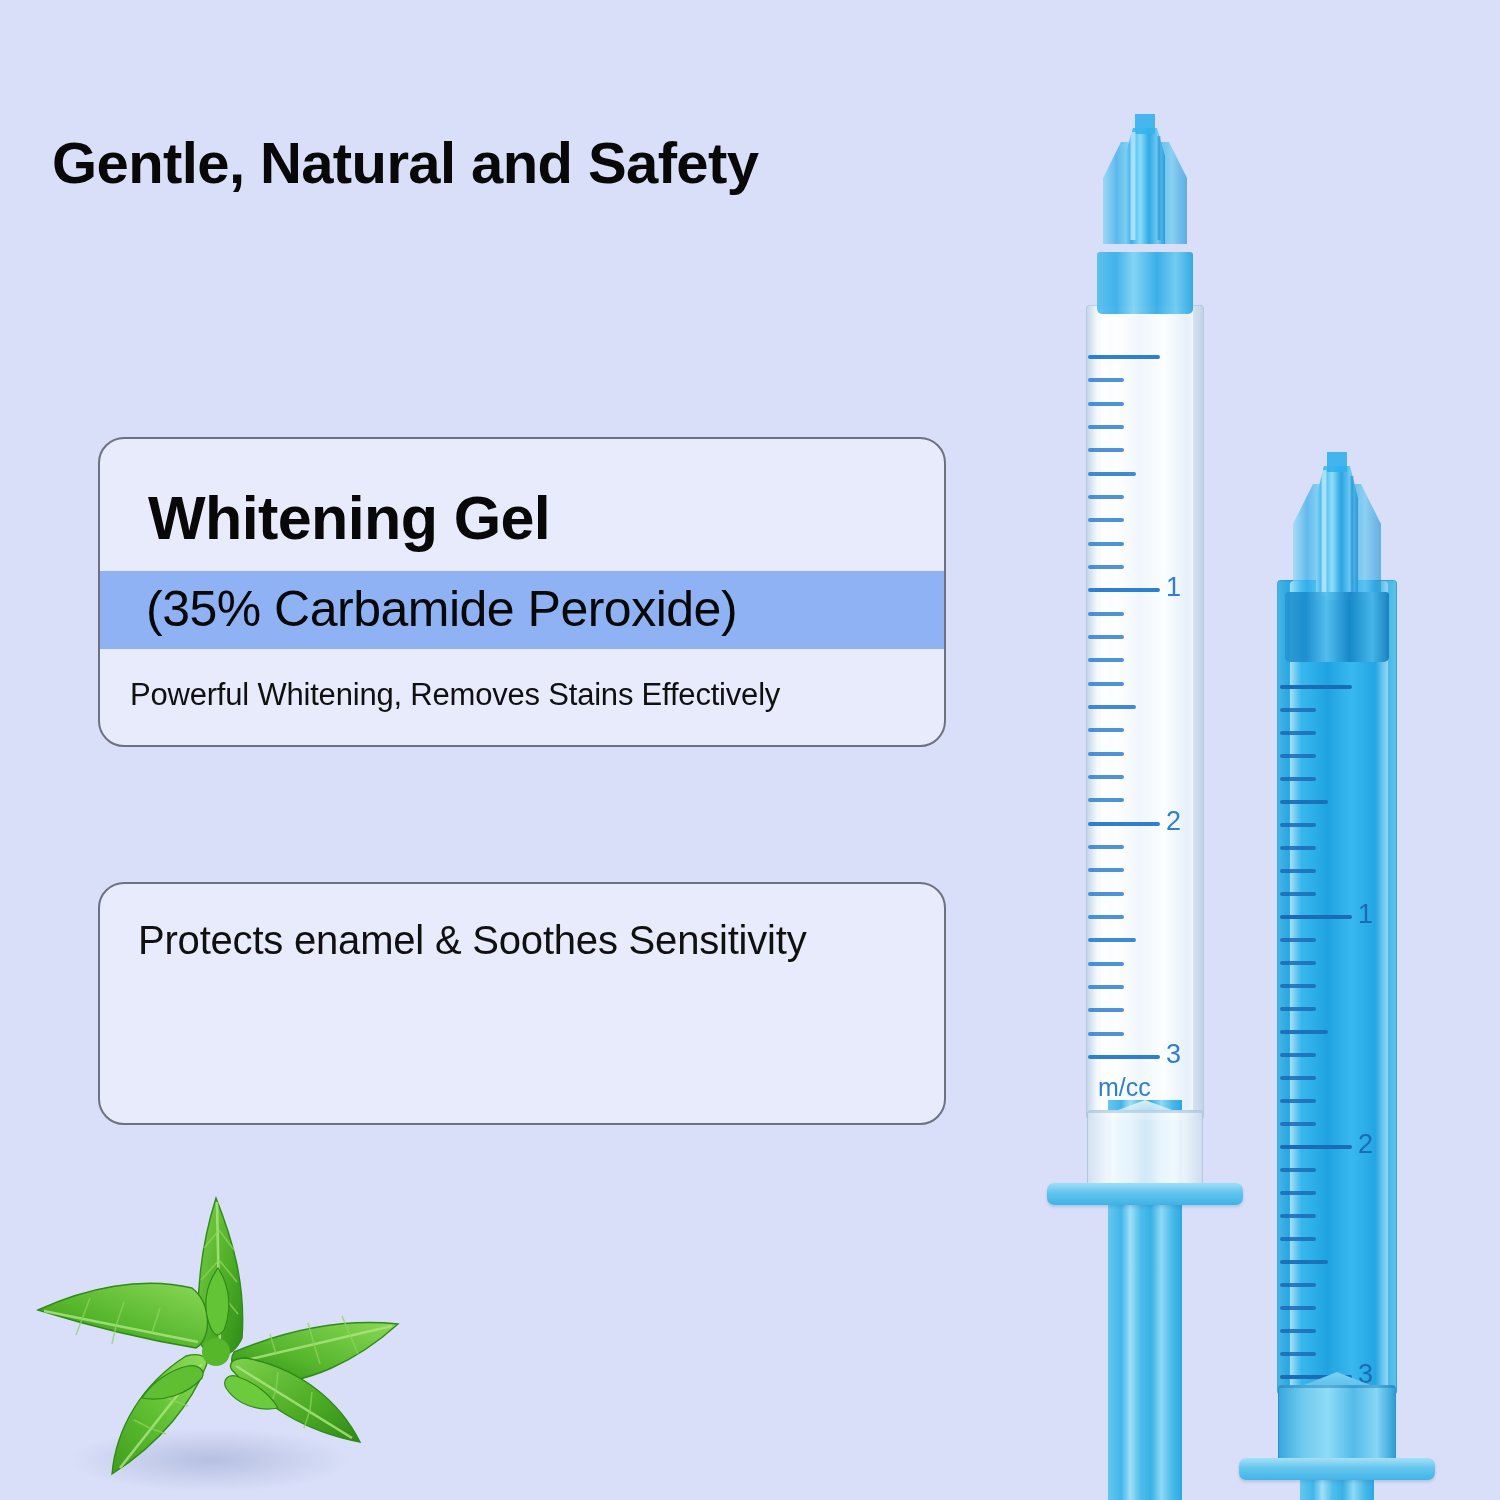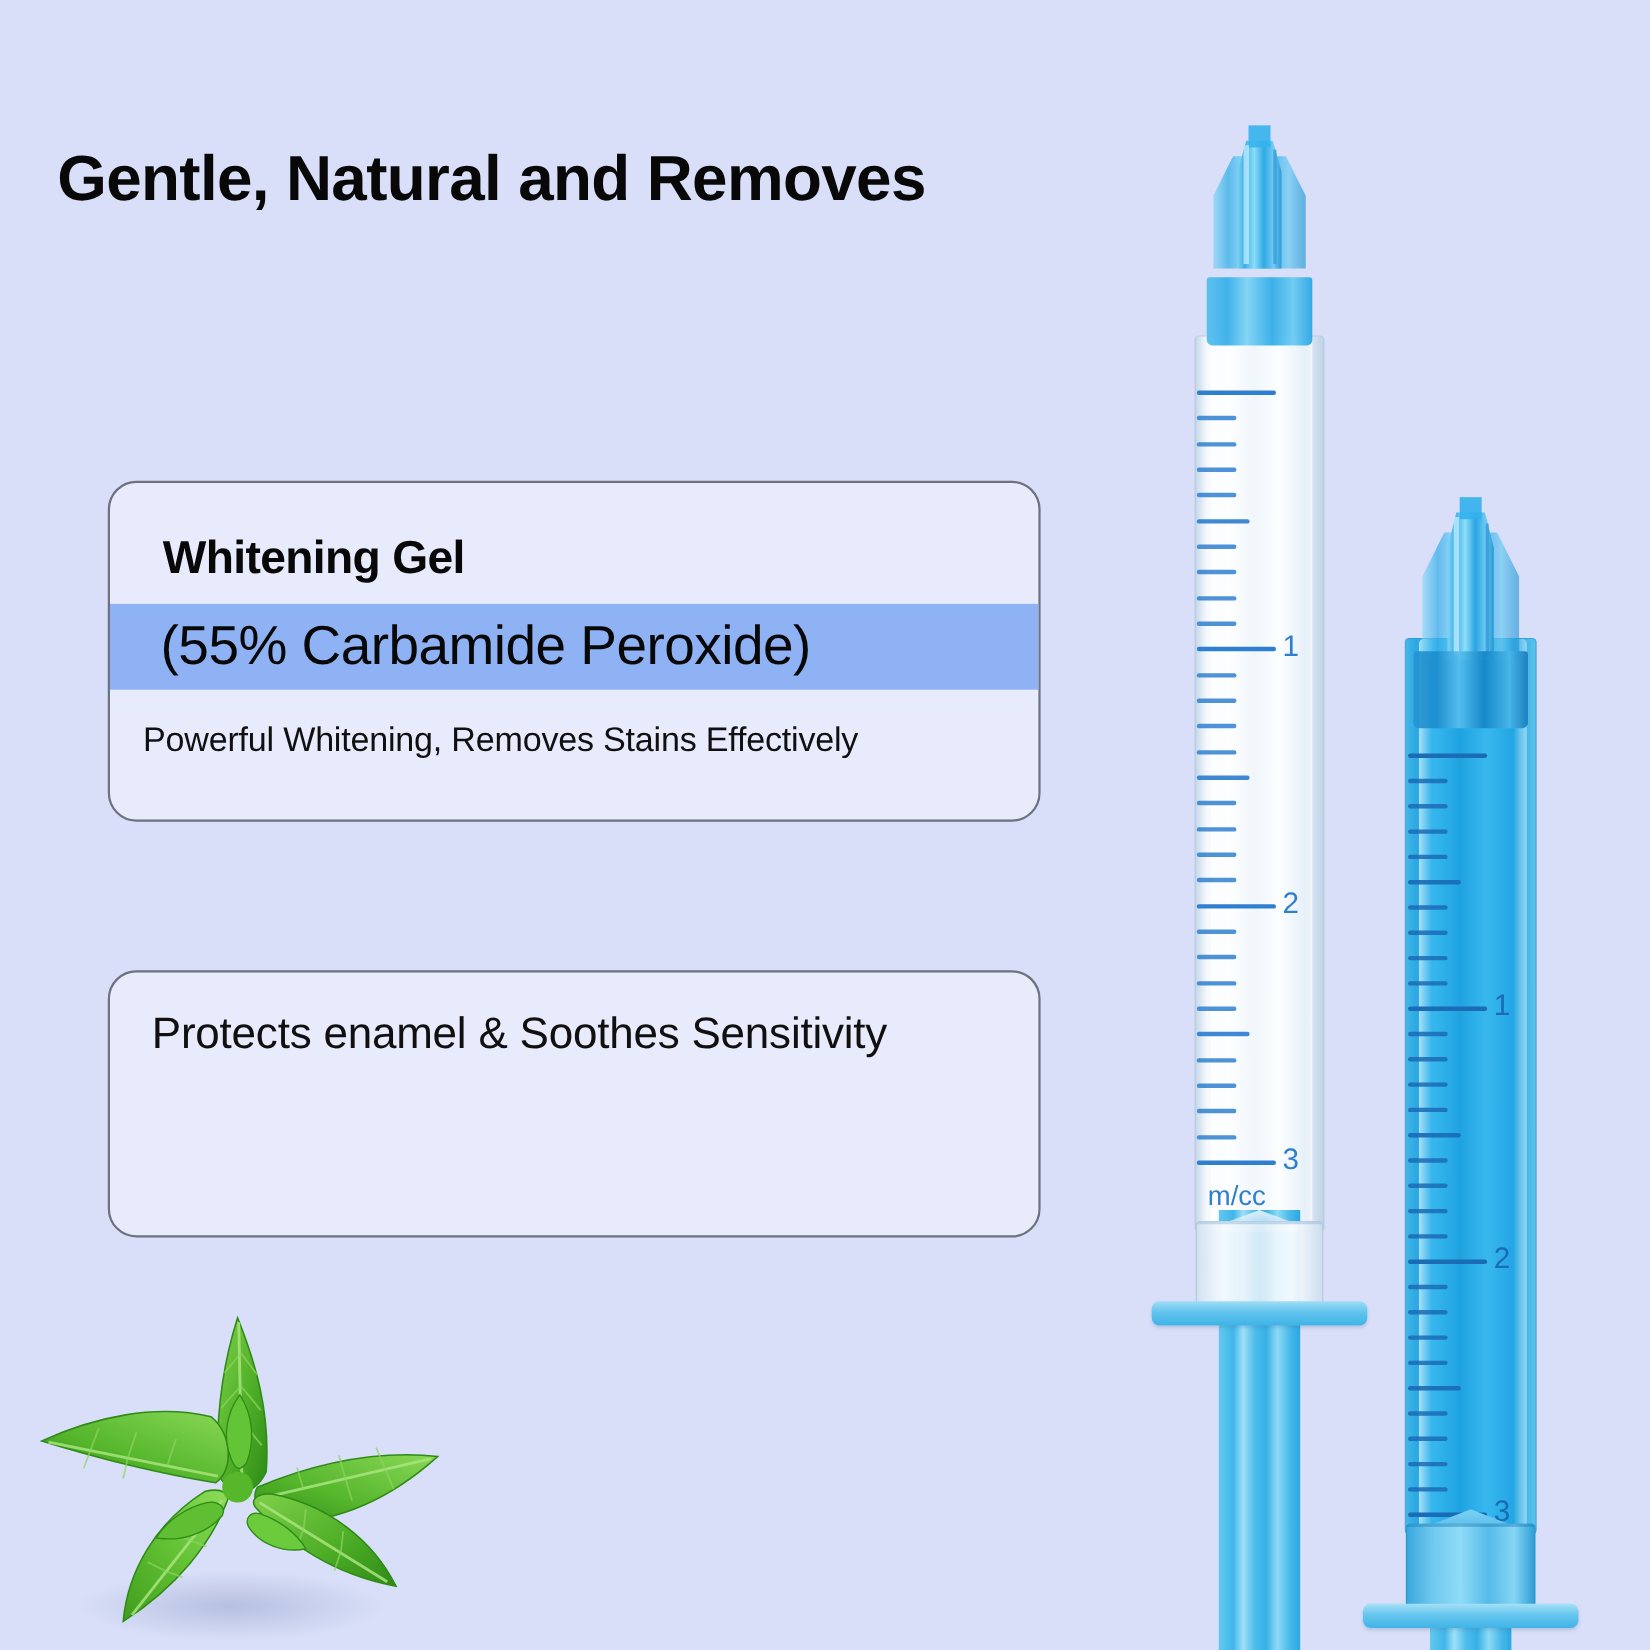--- a/index.html
+++ b/index.html
@@ -27,21 +27,21 @@
     position:absolute;
     background:#e7ebfb;
     border:2px solid #6e7180;
     border-radius:26px;
     overflow:hidden;
   }
   #card-whitening { left:98px; top:437px; width:848px; height:310px; }
   #card-remin     { left:98px; top:882px; width:848px; height:243px; }
 
   .card-title {
-    font-size:42px; font-weight:bold; color:#080808;
+    font-size:61px; font-weight:bold; color:#080808;
     letter-spacing:-0.6px; white-space:nowrap;
   }
   #card-whitening .card-title { margin:44px 0 0 48px; }
   #card-remin .card-title     { margin:48px 0 0 48px; }
 
   .card-highlight {
     background:#8fb2f5;
     width:100%;
     margin-top:18px;
     padding:9px 0 11px 0;
@@ -105,27 +105,27 @@
   }
   .s-rod {
     position:absolute; left:50%; transform:translateX(-50%);
     z-index:2;
   }
 </style>
 </head>
 <body>
 
 <div class="headline">
-  <div class="headline-2">Gentle, Natural and Removes</div>
+  <div class="headline-2">Gentle, Natural and Safety</div>
 </div>
 
 <div class="card" id="card-whitening">
   <div class="card-title">Whitening Gel</div>
   <div class="card-highlight">
-    <div class="hl-text">(55% Carbamide Peroxide)</div>
+    <div class="hl-text">(35% Carbamide Peroxide)</div>
   </div>
   <div class="card-sub">Powerful Whitening, Removes Stains Effectively</div>
 </div>
 
 <div class="card" id="card-remin">
   <div class="card-sub">Protects enamel &amp; Soothes Sensitivity</div>
 </div>
 
 <div class="mint">
   <svg width="400" height="330" viewBox="0 0 400 330">

